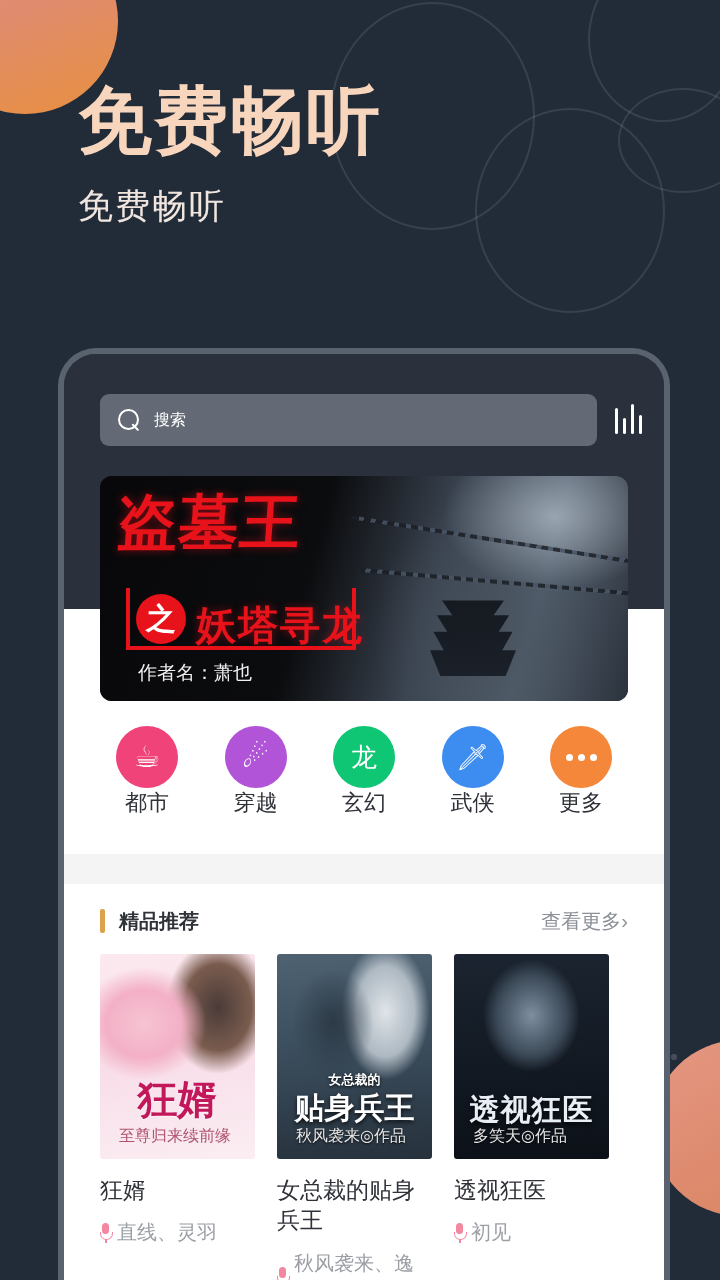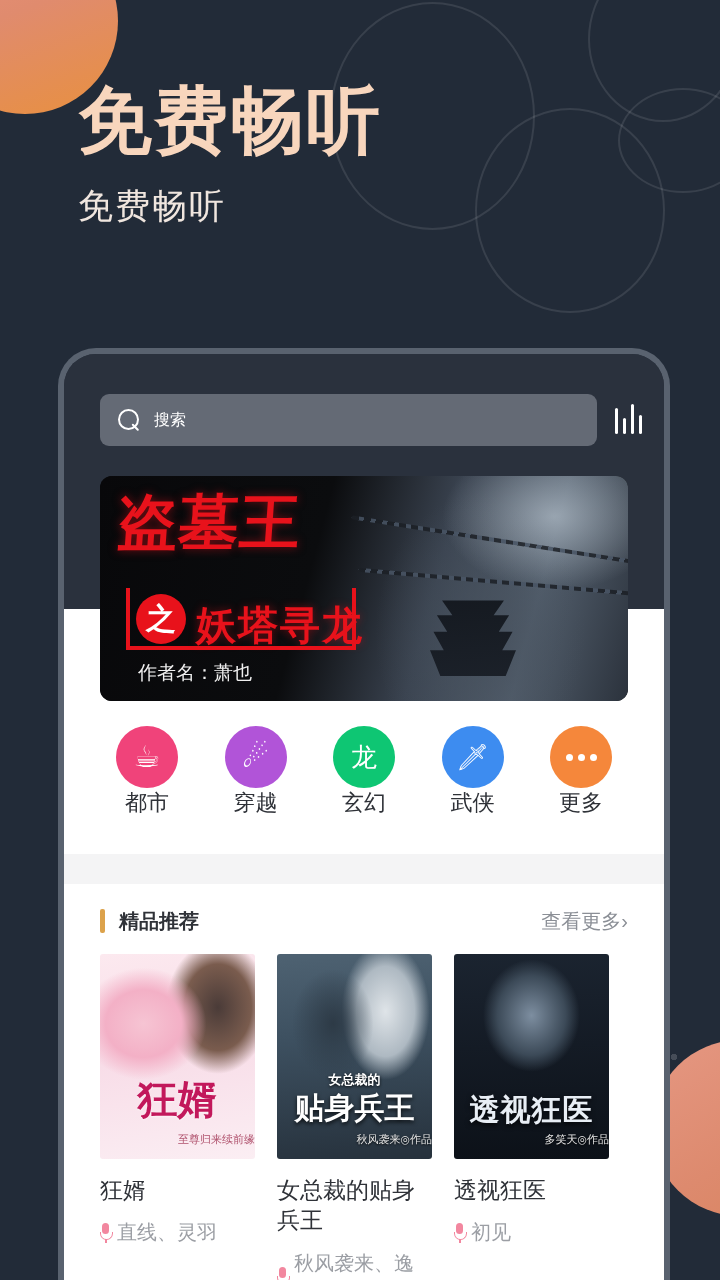--- a/index.html
+++ b/index.html
@@ -229,22 +229,23 @@
   .ct-b { font-size:30px; color:#ffffff; text-shadow:0 2px 4px rgba(0,0,0,.8); bottom:36px; }
   .ct-c { font-size:30px; color:#e8eef5; text-shadow:0 2px 5px rgba(0,0,0,.85); bottom:34px; letter-spacing:1px; }
   .cover-pre {
     position:absolute; left:0; right:0; text-align:center;
     font-size:13px; font-weight:bold; color:#fff;
     text-shadow:0 1px 3px rgba(0,0,0,.9);
   }
   .cp-b { bottom:70px; }
   .cover-foot {
     position:absolute; left:0; right:0; bottom:12px;
-    text-align:right; font-size:11px; color:#e7e7e7;
+    text-align:left; font-size:16px; color:#e7e7e7;
     text-shadow:0 1px 2px rgba(0,0,0,.9);
+    padding-left:19px;
   }
   .cf-a { color:#b0536e; text-shadow:none; }
 
   .book-name {
     margin-top:16px; font-size:23px; color:#2f3238; line-height:1.32;
   }
   .book-author {
     margin-top:14px; font-size:20px; color:#9b9ea4;
     display:flex; align-items:center; gap:6px;
   }

